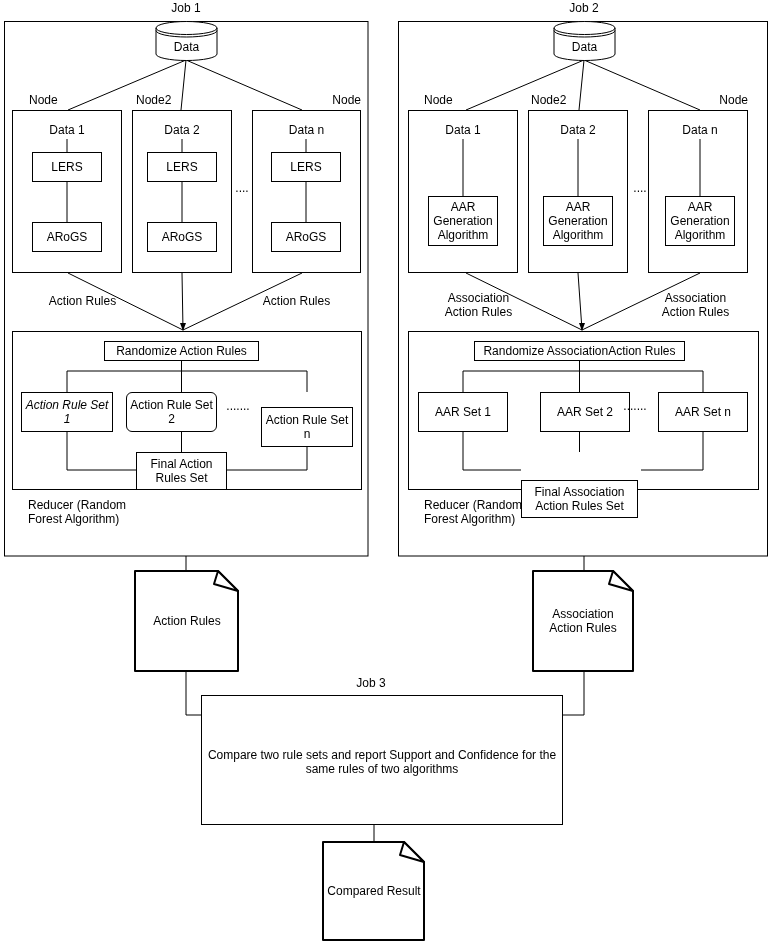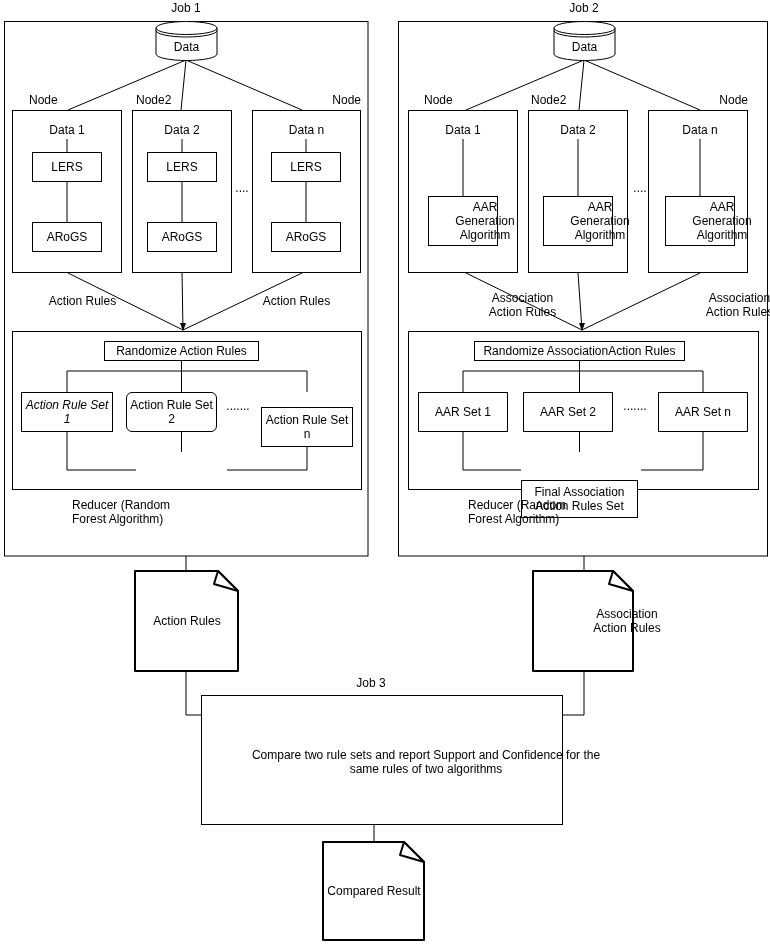--- a/index.html
+++ b/index.html
@@ -7,21 +7,21 @@
     position:relative; width:770px; height:944px; background:#ffffff;
     font-family:"Liberation Sans", sans-serif; color:#000;
     font-size:12px; line-height:14px;
   }
   svg.layer { position:absolute; left:0; top:0; z-index:1; }
   .box  { position:absolute; border:1px solid #000; box-sizing:border-box; z-index:2; background:transparent; }
   .fbox { position:absolute; border:1px solid #000; box-sizing:border-box; z-index:3; background:#ffffff;
           display:flex; align-items:center; justify-content:center; text-align:center; }
   .lbl  { position:absolute; z-index:4; white-space:nowrap; }
   .lblc { text-align:center; }
-  .wrap { white-space:normal;padding-left:44px; }
+  .wrap { white-space:normal; }
   .right{ text-align:right; }
   .w74  { width:74px; display:block; }
   .w100 { width:100px; display:block; }
 </style>
 </head>
 <body>
 
 <div class="canvas">
 
   <svg class="layer" width="770" height="944" viewBox="0 0 770 944">
@@ -162,20 +162,23 @@
   <div class="lbl lblc" style="left:254px;top:294px;width:85px;">Action Rules</div>
 
   <div class="box" style="left:12px;top:331px;width:350px;height:159px;"></div>
   <div class="fbox" style="left:104px;top:341px;width:155px;height:20px;">Randomize Action Rules</div>
 
   <div class="fbox" style="left:21px;top:392px;width:92px;height:40px;font-style:italic;">Action Rule Set 1</div>
   <div class="fbox" style="left:126px;top:392px;width:91px;height:40px;border-radius:6px;">Action Rule Set 2</div>
   <div class="fbox" style="left:261px;top:407px;width:92px;height:40px;">Action Rule Set n</div>
   <div class="lbl lblc" style="left:220px;top:399px;width:36px;">.......</div>
 
+  <div class="fbox" style="left:136px;top:452px;width:91px;height:38px;">
+    <span class="w74">Final Action Rules Set</span>
+  </div>
   <div class="lbl wrap" style="left:28px;top:498px;width:104px;">Reducer (Random Forest Algorithm)</div>
 
   <div class="lbl lblc" style="left:140px;top:614px;width:94px;">Action Rules</div>
 
   <div class="lbl lblc" style="left:549px;top:1px;width:70px;">Job 2</div>
   <div class="lbl lblc" style="left:554px;top:40px;width:61px;">Data</div>
 
   <div class="lbl" style="left:424px;top:93px;">Node</div>
   <div class="lbl" style="left:531px;top:93px;">Node2</div>
   <div class="lbl right" style="left:687px;top:93px;width:61px;">Node</div>
@@ -194,21 +197,21 @@
 
   <div class="lbl lblc" style="left:628px;top:181px;width:24px;">....</div>
 
   <div class="lbl lblc wrap" style="left:436px;top:291px;width:85px;">Association Action Rules</div>
   <div class="lbl lblc wrap" style="left:653px;top:291px;width:85px;">Association Action Rules</div>
 
   <div class="box" style="left:408px;top:331px;width:351px;height:159px;"></div>
   <div class="fbox" style="left:474px;top:341px;width:211px;height:20px;">Randomize AssociationAction Rules</div>
 
   <div class="fbox" style="left:418px;top:392px;width:90px;height:40px;">AAR Set 1</div>
-  <div class="fbox" style="left:523px;top:392px;width:90px;height:40px;">AAR Set 2</div>
+  <div class="fbox" style="left:540px;top:392px;width:90px;height:40px;">AAR Set 2</div>
   <div class="fbox" style="left:658px;top:392px;width:90px;height:40px;">AAR Set n</div>
   <div class="lbl lblc" style="left:617px;top:399px;width:36px;">.......</div>
 
   <div class="fbox" style="left:521px;top:480px;width:117px;height:38px;">
     <span class="w100">Final Association Action Rules Set</span>
   </div>
   <div class="lbl wrap" style="left:424px;top:498px;width:104px;">Reducer (Random Forest Algorithm)</div>
 
   <div class="lbl lblc wrap" style="left:543px;top:607px;width:80px;">Association Action Rules</div>
 

